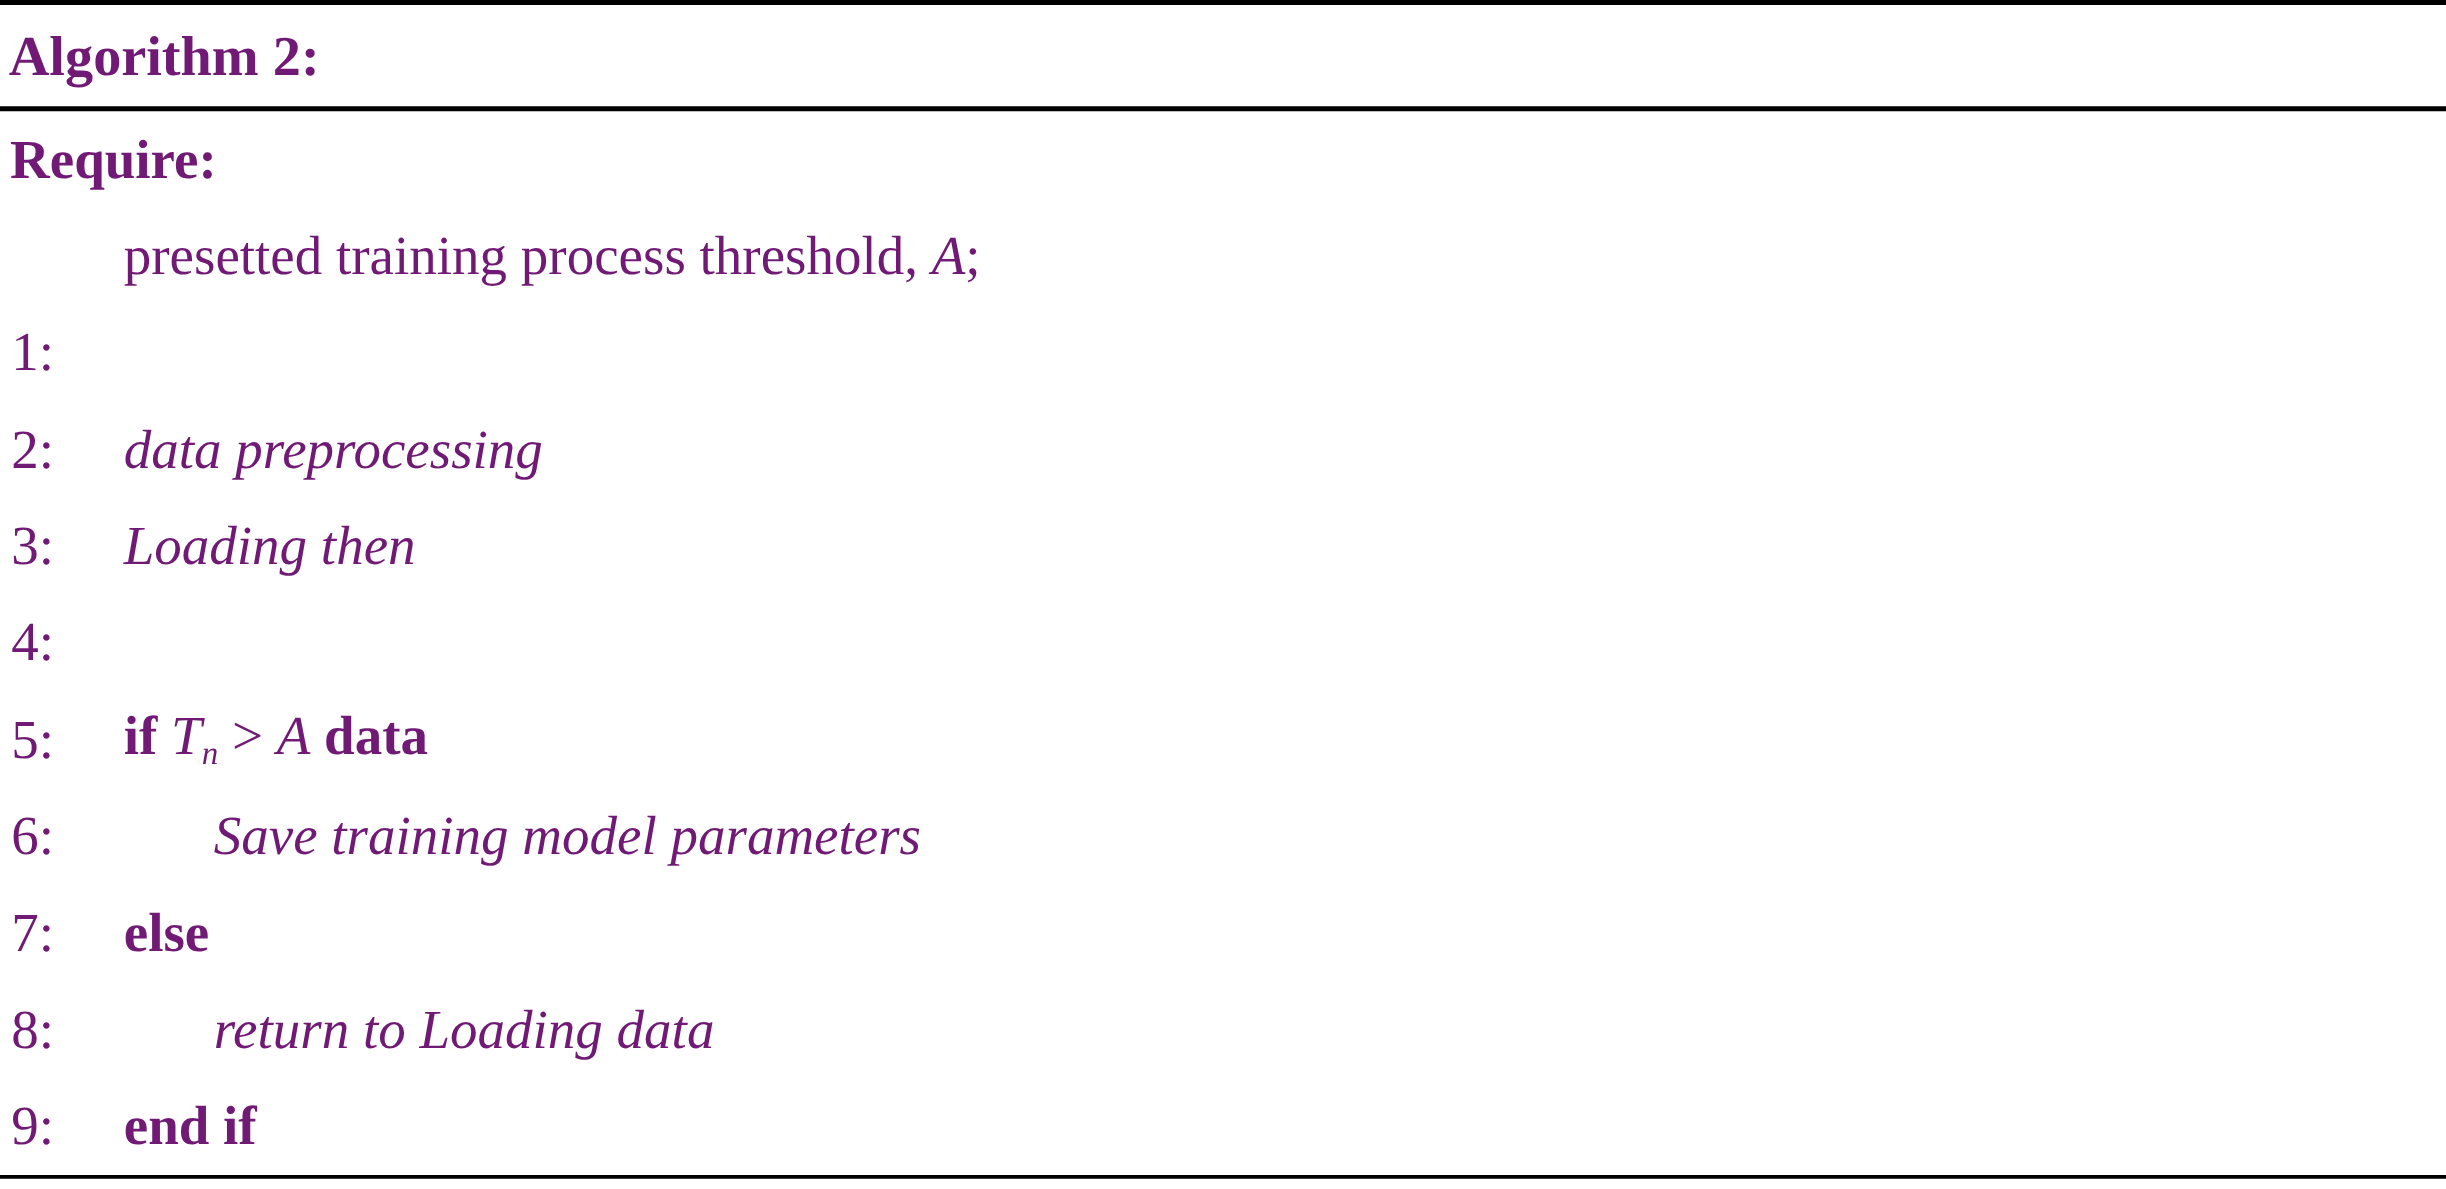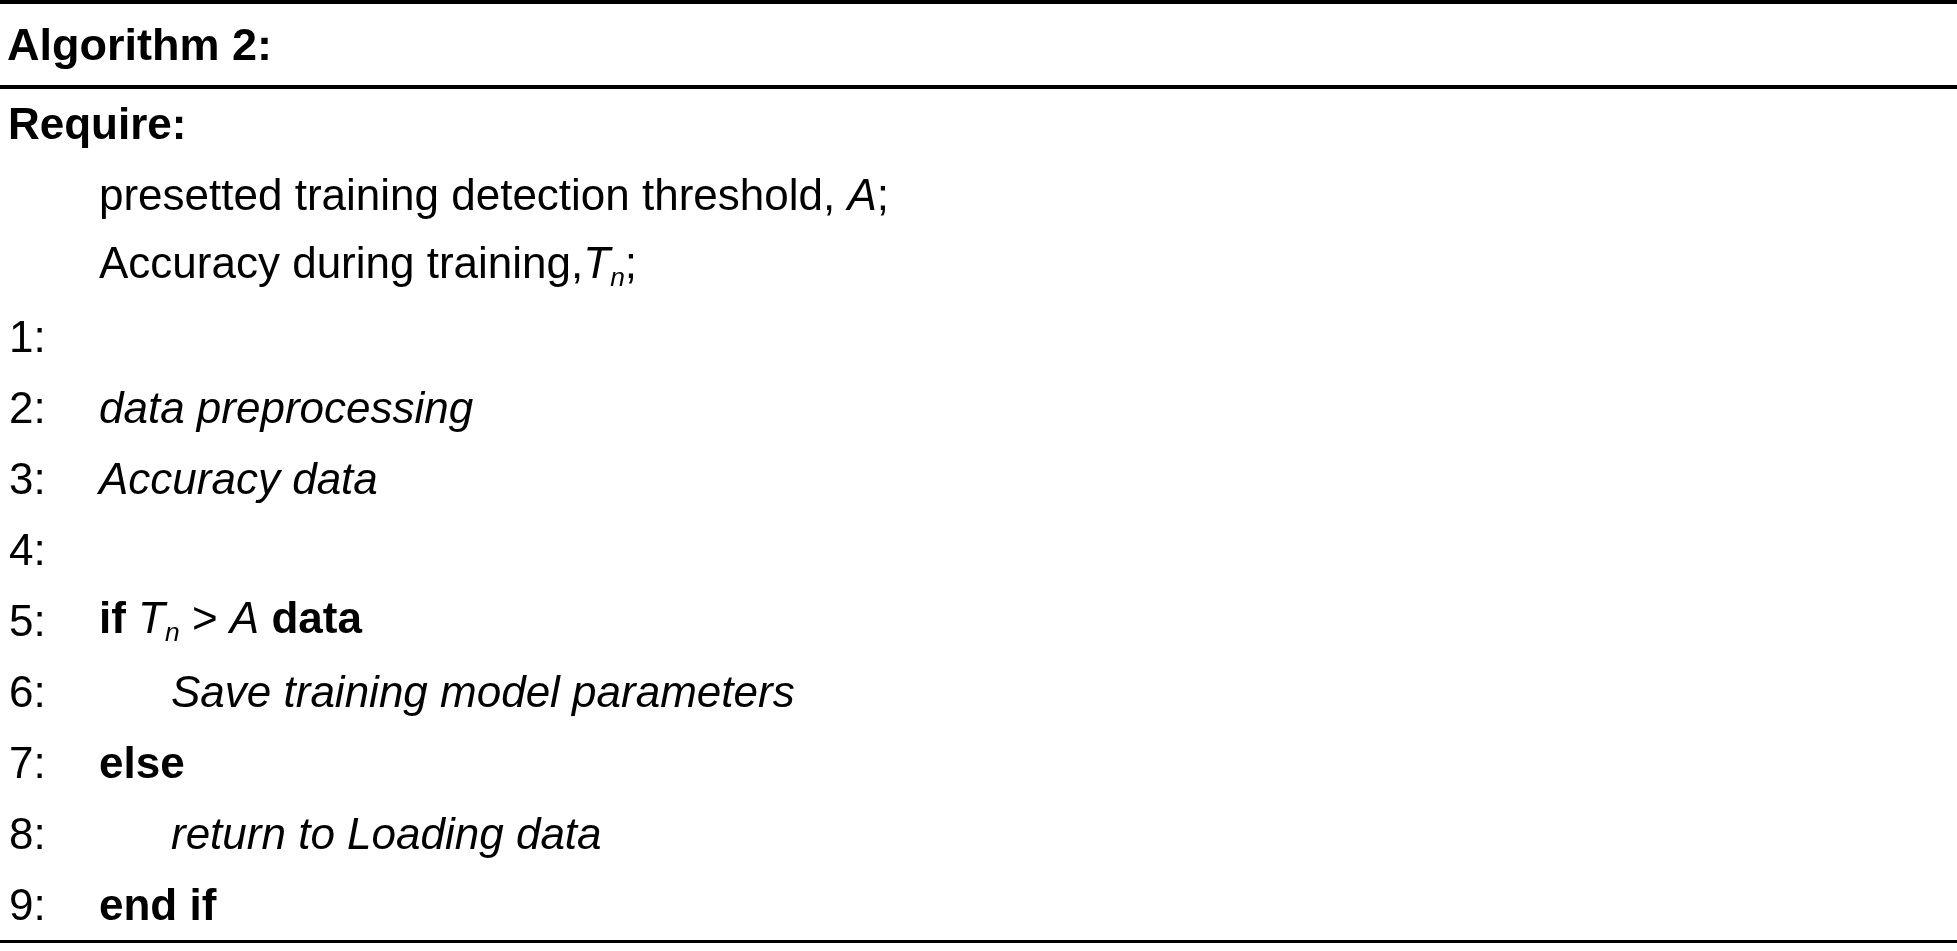--- a/index.html
+++ b/index.html
@@ -6,22 +6,22 @@
     margin: 0;
     padding: 0;
     background: #ffffff;
   }
   .algo {
     position: relative;
     width: 1957px;
     height: 951px;
     box-sizing: border-box;
     background: #ffffff;
-    color: #000000;
-    font-family: Liberation Sans, sans-serif;
+    color: #701a75;
+    font-family: Liberation Serif, serif;
     overflow: hidden;
   }
   .rule {
     width: 100%;
     background: #000000;
   }
   .rule-top    { height: 4px; }
   .rule-mid    { height: 4px; }
   .rule-bottom { height: 3px; }
 
@@ -82,36 +82,32 @@
 
   <div class="rule rule-mid"></div>
 
   <div class="body">
     <div class="line">
       <span class="req-label">Require:</span>
     </div>
 
   <div class="line">
         <span class="num"></span>
-        <span class="content indent1"><span class="seg normal">presetted training detection threshold, </span><span class="seg italic">A</span><span class="seg normal">;</span></span>
-      </div>
-      <div class="line">
-        <span class="num"></span>
-        <span class="content indent1"><span class="seg normal">Accuracy during training,</span><span class="seg italic">T</span><span class="seg italic-sub">n</span><span class="seg normal">;</span></span>
+        <span class="content indent1"><span class="seg normal">presetted training process threshold, </span><span class="seg italic">A</span><span class="seg normal">;</span></span>
       </div>
       <div class="line">
         <span class="num">1:</span>
       </div>
       <div class="line">
         <span class="num">2:</span>
         <span class="content indent1"><span class="seg italic">data preprocessing</span></span>
       </div>
       <div class="line">
         <span class="num">3:</span>
-        <span class="content indent1"><span class="seg italic">Accuracy data</span></span>
+        <span class="content indent1"><span class="seg italic">Loading then</span></span>
       </div>
       <div class="line">
         <span class="num">4:</span>
       </div>
       <div class="line">
         <span class="num">5:</span>
         <span class="content indent1"><span class="seg bold">if </span><span class="seg italic">T</span><span class="seg italic-sub">n</span><span class="seg normal"> &gt; </span><span class="seg italic">A</span><span class="seg bold"> data</span></span>
       </div>
       <div class="line">
         <span class="num">6:</span>

